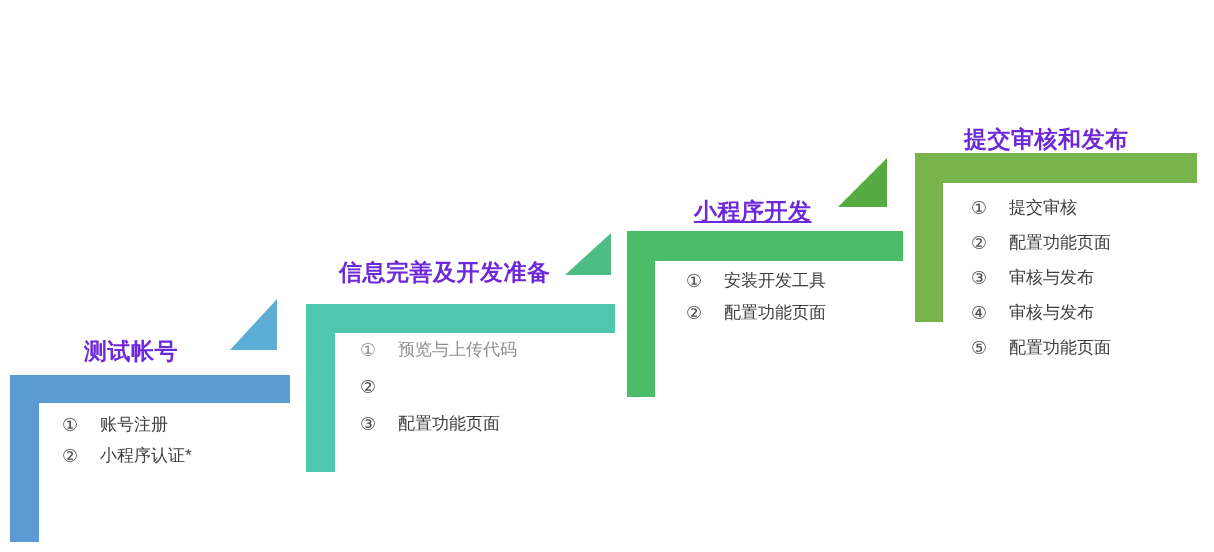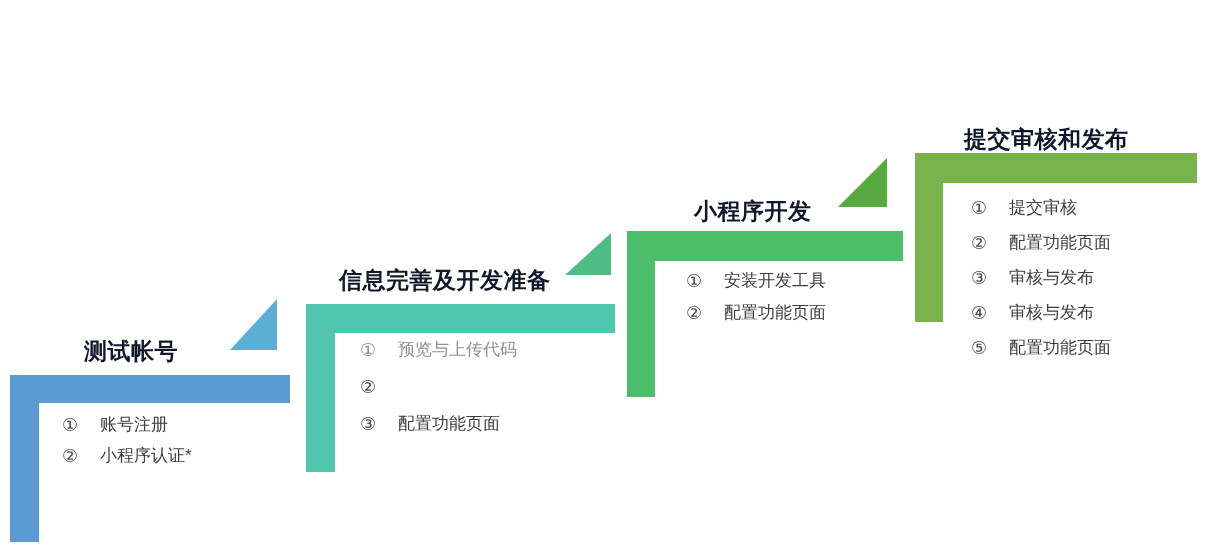--- a/index.html
+++ b/index.html
@@ -3,21 +3,21 @@
 <meta charset="utf-8">
 <style>
   html, body { margin: 0; padding: 0; background: #ffffff; }
   body {
     width: 1214px; height: 552px; position: relative; overflow: hidden;
     font-family: "Liberation Sans", "DejaVu Sans", sans-serif;
   }
   .canvas { position: absolute; left: 0; top: 0; width: 1214px; height: 552px; background: #ffffff; }
   .step { position: absolute; left: 0; top: 0; width: 100%; height: 100%; pointer-events: none; }
   .step-title {
-    position: absolute; font-weight: bold; font-size: 23px; color: #0f172a;
+    position: absolute; font-weight: bold; font-size: 23px; color: #6d28d9;
     white-space: nowrap; letter-spacing: 0.5px;
   }
   .tri {
     position: absolute;
     clip-path: polygon(100% 0, 100% 100%, 0 100%);
   }
   .hbar, .vbar { position: absolute; }
   .items { position: absolute; display: flex; flex-direction: column; }
   .item {
     display: flex; align-items: center; height: 18px; line-height: 18px;
@@ -42,41 +42,41 @@
         <span class="label">账号注册</span>
       </div>
       <div class="item">
         <span class="num">②</span>
         <span class="label">小程序认证*</span>
       </div>
     </div>
   </div>
 
   <div class="step">
-    <div class="step-title" style="left:339px; top:265px;">信息完善及开发准备</div>
+    <div class="step-title" style="left:339px; top:257px;">信息完善及开发准备</div>
     <div class="tri" style="left: 565px; top: 233px; width: 46px; height: 42px; background-color: rgb(77, 189, 133);"></div>
     <div class="hbar" style="left: 306px; top: 304px; width: 309px; height: 29px; background-color: rgb(80, 198, 174);"></div>
     <div class="vbar" style="left: 306px; top: 304px; width: 29px; height: 168px; background-color: rgb(80, 198, 174);"></div>
     <div class="items" style="left:360px; top:341px; gap:19px;">
       <div class="item muted">
         <span class="num">①</span>
         <span class="label">预览与上传代码</span>
       </div>
       <div class="item">
         <span class="num">②</span>
       </div>
       <div class="item">
         <span class="num">③</span>
         <span class="label">配置功能页面</span>
       </div>
     </div>
   </div>
 
   <div class="step">
-    <div class="step-title" style="left:694px; top:196px;">小程序开发</div>
+    <div class="step-title" style="left:694px; top:196px;text-decoration:underline;">小程序开发</div>
     <div class="tri" style="left: 838px; top: 158px; width: 49px; height: 49px; background-color: rgb(85, 171, 64);"></div>
     <div class="hbar" style="left: 627px; top: 231px; width: 276px; height: 30px; background-color: rgb(77, 189, 105);"></div>
     <div class="vbar" style="left: 627px; top: 231px; width: 28px; height: 166px; background-color: rgb(77, 189, 105);"></div>
     <div class="items" style="left:686px; top:272px; gap:14px;">
       <div class="item">
         <span class="num">①</span>
         <span class="label">安装开发工具</span>
       </div>
       <div class="item">
         <span class="num">②</span>

